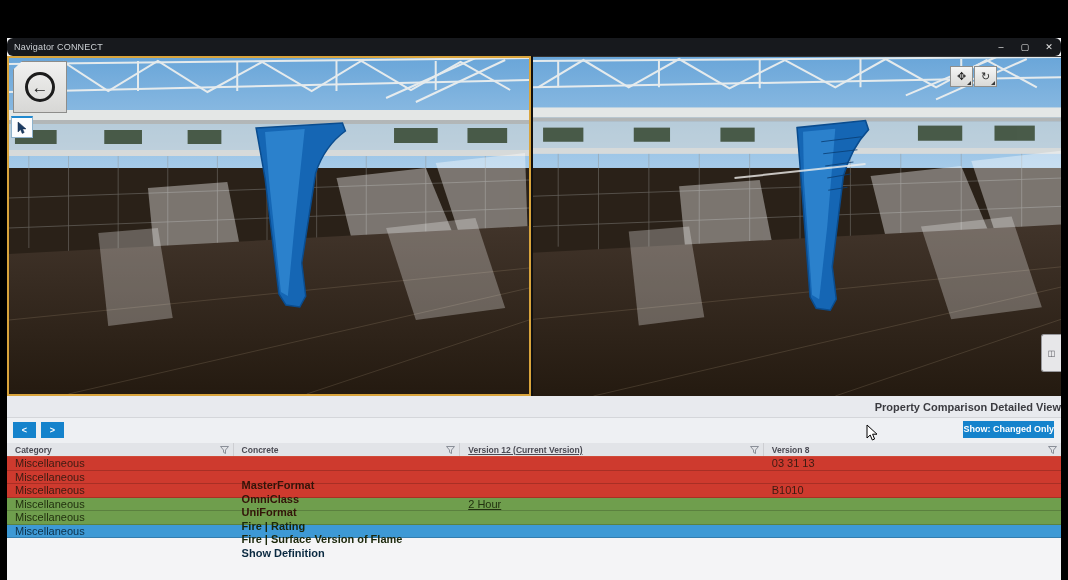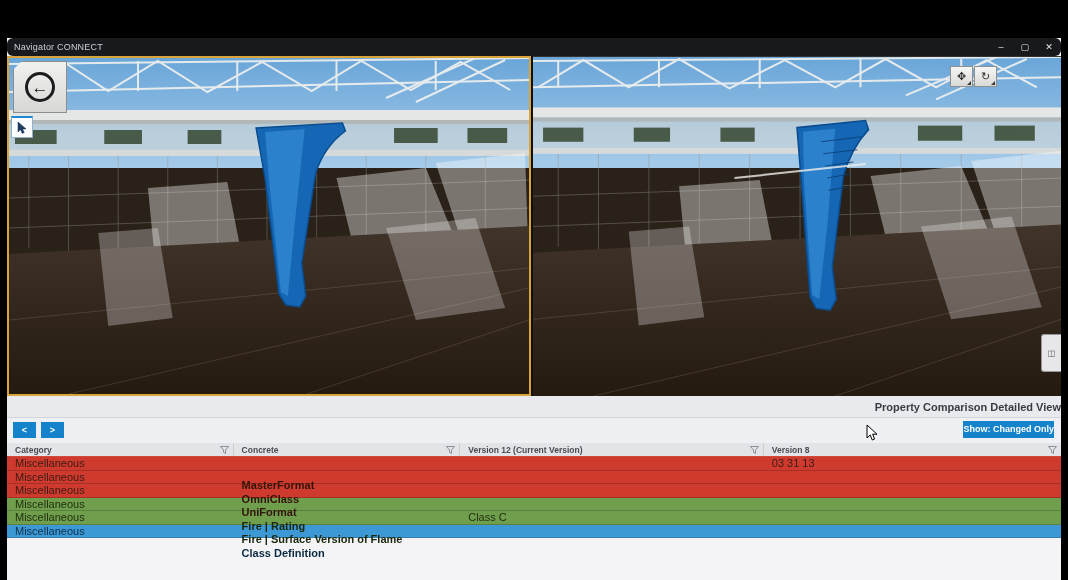--- a/index.html
+++ b/index.html
@@ -64,21 +64,21 @@
   #show-changed { position:absolute; right:7px; top:3px; height:17px;
       background:var(--accent,#1583cc); color:#fff; border:none;
       font-size:9px; font-weight:bold; padding:0 0; line-height:17px; }
 
   
   #cmp-table { width:100%; }
   .thead { display:flex; height:14px; background:#e2e4e8; border-bottom:1px solid #cf4a38; }
   .th { display:flex; align-items:center; font-size:8.5px; font-weight:bold;
         color:#4b4b54; padding-left:8px; border-right:1px solid #cdced2; }
   .th .funnel { margin-left:auto; margin-right:4px; display:flex; align-items:center; }
-  .c0 { width:21.5%; } .c1 { width:21.5%; } .c2 { width:28.8%; } .c3 { width:28.2%; border-right:none; }
+  .c0 { width:21.5%; } .c1 { width:21.5%; } .c2 { width:28.8%;text-decoration:underline; } .c3 { width:28.2%; border-right:none; }
   .trow { display:flex; height:13.5px; align-items:center; font-size:11px;
           border-bottom:1px solid rgba(0,0,0,.18); }
   .trow .td { padding-left:8px; overflow:hidden; white-space:nowrap; }
   .trow .prop { font-weight:bold;margin-top:44px; }
   .trow.removed { background:var(--row-removed,#ce3a2e); }
   .trow.removed .td { color:#3c1b12; }
   .trow.removed .prop { color:#331409; }
   .trow.added { background:var(--row-added,#6f9e4d); }
   .trow.added .td { color:#22310f; }
   .trow.added .prop { color:#1b270b; }
@@ -300,35 +300,36 @@
           </div>
           <div class="trow removed">
             <div class="td cat c0">Miscellaneous</div>
             <div class="td prop c1">OmniClass</div>
             <div class="td val c2"></div>
           </div>
           <div class="trow removed">
             <div class="td cat c0">Miscellaneous</div>
             <div class="td prop c1">UniFormat</div>
             <div class="td val c2"></div>
+            <div class="td val c3">B1010</div>
           </div>
           <div class="trow added">
             <div class="td cat c0">Miscellaneous</div>
             <div class="td prop c1">Fire | Rating</div>
+            <div class="td val c2">2 Hour</div>
             <div class="td val c3"></div>
           </div>
           <div class="trow added">
             <div class="td cat c0">Miscellaneous</div>
             <div class="td prop c1">Fire | Surface Version of Flame</div>
-            <div class="td val c2">Class C</div>
             <div class="td val c3"></div>
           </div>
           <div class="trow changed">
             <div class="td cat c0">Miscellaneous</div>
-            <div class="td prop c1">Class Definition</div>
+            <div class="td prop c1">Show Definition</div>
           </div>
         </div>
     </div>
   </div>
 </div>
 
 <svg id="mouse-cursor" width="13" height="18" viewBox="0 0 13 18">
   <polygon points="1,1 1,14 4.2,11 6.3,16 8.6,15 6.6,10.2 11,10.2" fill="#fff" stroke="#000" stroke-width="1"></polygon>
 </svg>
 

